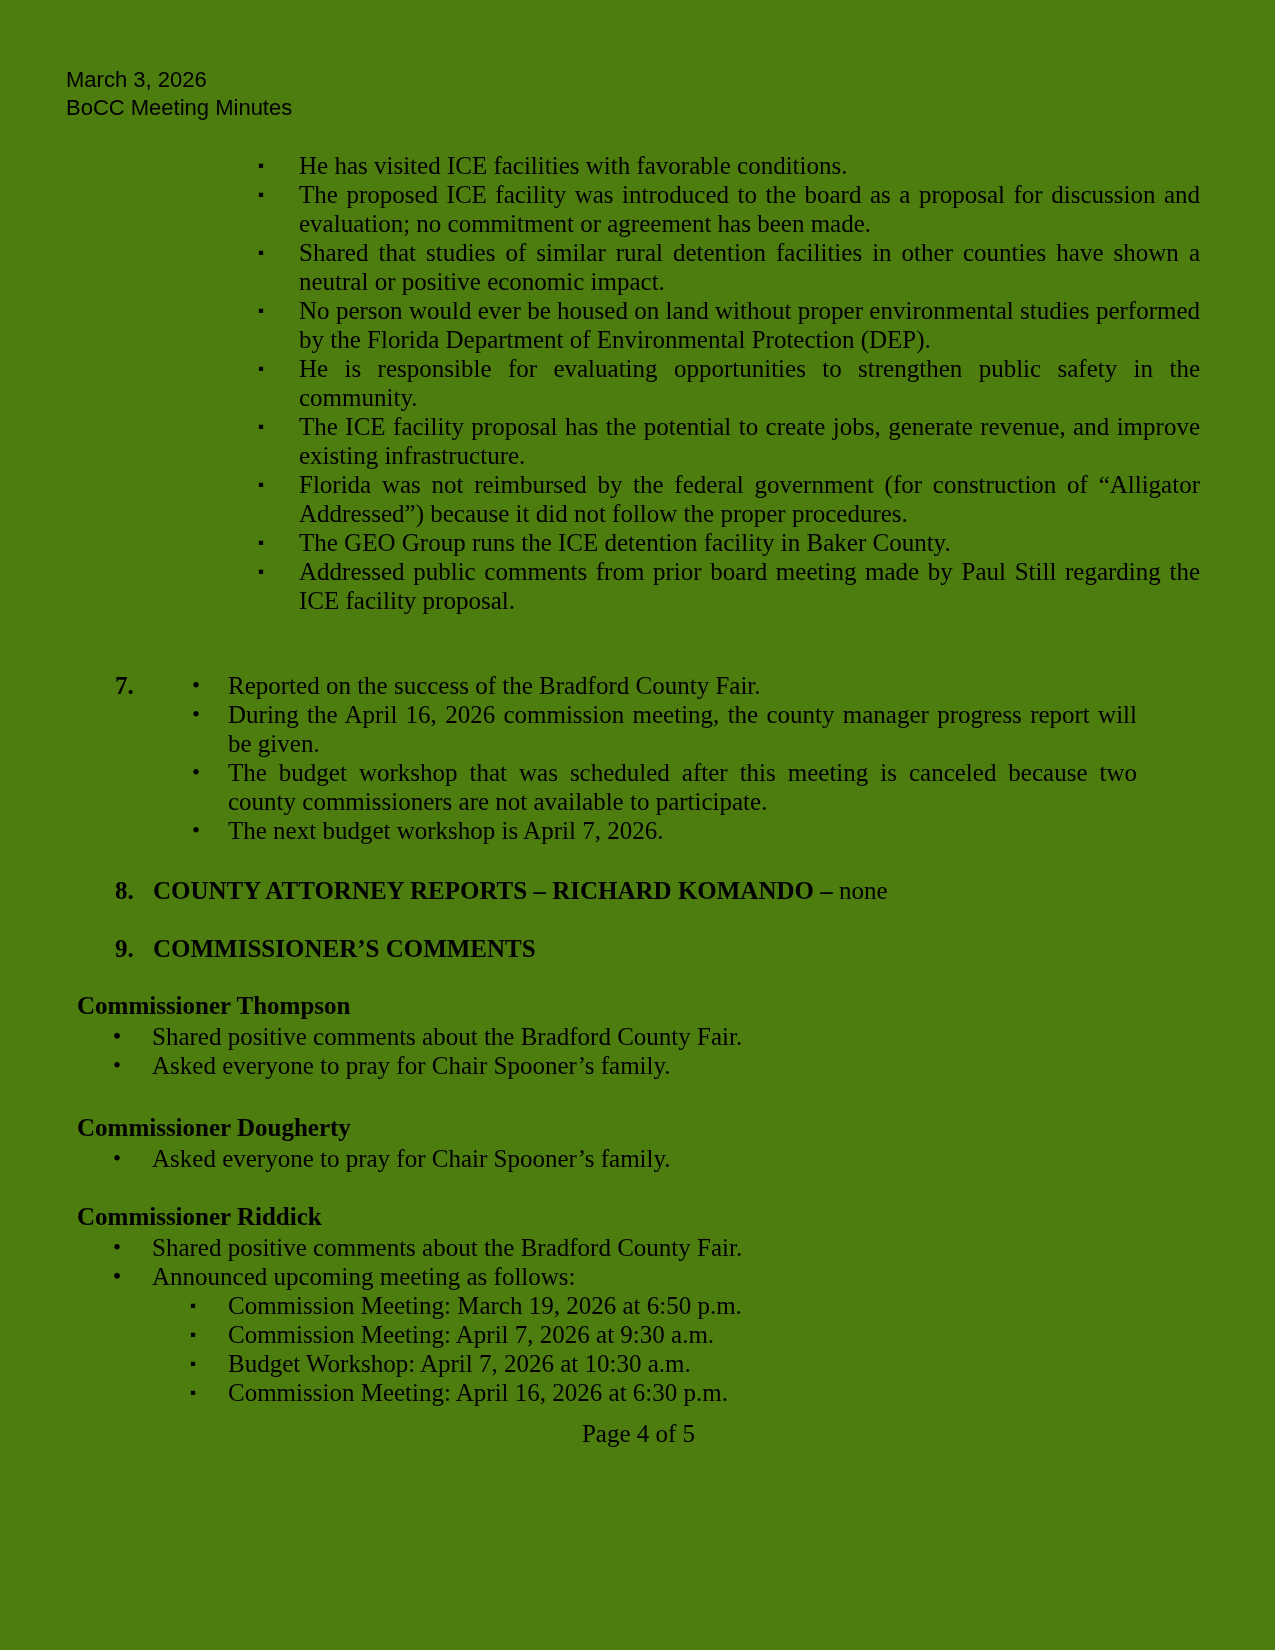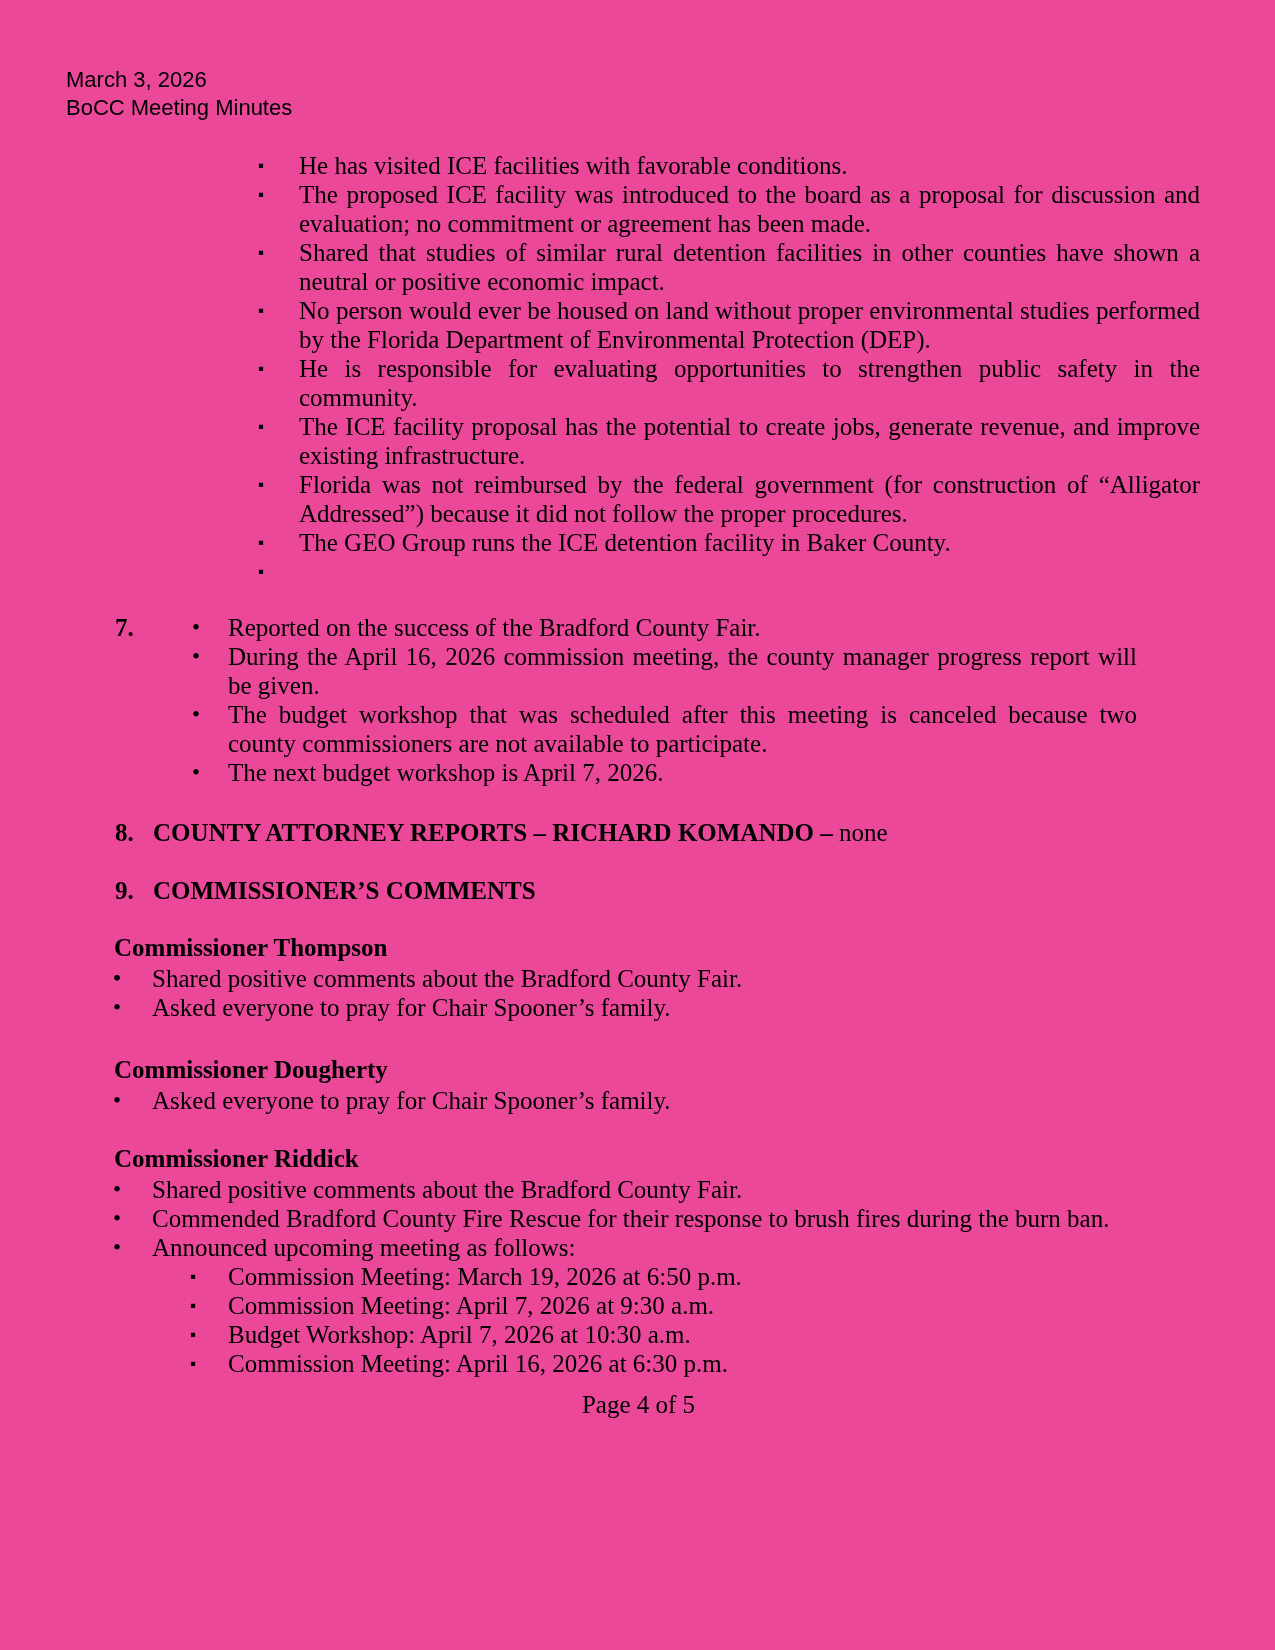--- a/index.html
+++ b/index.html
@@ -1,20 +1,20 @@
 <!DOCTYPE html>
 <html><head>
 <meta charset="utf-8">
 <style>
   html, body { margin: 0; padding: 0; background: #ffffff; }
   .page {
     position: relative;
     width: 1275px;
     height: 1650px;
-    background: #ec4899;
+    background: #4d7c0f;
     color: #000000;
     overflow: hidden;
   }
   
   .doc-header {
     position: absolute;
     left: 66px;
     top: 66px;
     font-family: "Liberation Sans", sans-serif;
     font-size: 22px;
@@ -52,21 +52,21 @@
   .section-heading .sec-num { position: absolute; left: 38px; font-weight: bold; }
   .section-heading .normal-suffix { font-weight: normal; }
   .mt-sec7 { margin-top: 56px; }
   .mt-sec8 { margin-top: 31px; }
   .mt-sec9 { margin-top: 29px; }
   
   .round-sec .li { padding-left: 151px; padding-right: 63px; }
   .round-sec .marker { left: 115px; font-size: 23px; }
   .round-sec { margin-top: 3px; }
   
-  .comm-name { font-weight: bold; text-align: left; margin-left: 37px; }
+  .comm-name { font-weight: bold; text-align: left; }
   .mt-thompson { margin-top: 28px; }
   .mt-dougherty { margin-top: 33px; }
   .mt-riddick { margin-top: 29px; }
   .round-comm { margin-top: 2px; }
   .round-comm .li { padding-left: 75px; }
   .round-comm .marker { left: 36px; font-size: 23px; }
   
   .sq-l2 .li { padding-left: 151px; }
   .sq-l2 .marker { left: 113px; font-size: 17px; }
   
@@ -89,21 +89,21 @@
 
     <div class="sq-l1">
       <div class="li"><span class="marker">▪</span><span>He has visited ICE facilities with favorable conditions.</span></div>
       <div class="li"><span class="marker">▪</span><span>The proposed ICE facility was introduced to the board as a proposal for discussion and evaluation; no commitment or agreement has been made.</span></div>
       <div class="li"><span class="marker">▪</span><span>Shared that studies of similar rural detention facilities in other counties have shown a neutral or positive economic impact.</span></div>
       <div class="li"><span class="marker">▪</span><span>No person would ever be housed on land without proper environmental studies performed by the Florida Department of Environmental Protection (DEP).</span></div>
       <div class="li"><span class="marker">▪</span><span>He is responsible for evaluating opportunities to strengthen public safety in the community.</span></div>
       <div class="li"><span class="marker">▪</span><span>The ICE facility proposal has the potential to create jobs, generate revenue, and improve existing infrastructure.</span></div>
       <div class="li"><span class="marker">▪</span><span>Florida was not reimbursed by the federal government (for construction of “Alligator Addressed”) because it did not follow the proper procedures.</span></div>
       <div class="li"><span class="marker">▪</span><span>The GEO Group runs the ICE detention facility in Baker County.</span></div>
-      <div class="li"><span class="marker">▪</span></div>
+      <div class="li"><span class="marker">▪</span><span>Addressed public comments from prior board meeting made by Paul Still regarding the ICE facility proposal.</span></div>
     </div>
 
     <div class="section-heading mt-sec7">
       <span class="sec-num">7.</span>
     </div>
     <div class="round-sec">
       <div class="li"><span class="marker">•</span><span>Reported on the success of the Bradford County Fair.</span></div>
       <div class="li"><span class="marker">•</span><span>During the April 16, 2026 commission meeting, the county manager progress report will be given.</span></div>
       <div class="li"><span class="marker">•</span><span>The budget workshop that was scheduled after this meeting is canceled because two county commissioners are not available to participate.</span></div>
       <div class="li"><span class="marker">•</span><span>The next budget workshop is April 7, 2026.</span></div>
@@ -125,21 +125,21 @@
     </div>
 
     <div class="comm-name mt-dougherty">Commissioner Dougherty</div>
     <div class="round-comm">
       <div class="li"><span class="marker">•</span><span>Asked everyone to pray for Chair Spooner’s family.</span></div>
     </div>
 
     <div class="comm-name mt-riddick">Commissioner Riddick</div>
     <div class="round-comm">
       <div class="li"><span class="marker">•</span><span>Shared positive comments about the Bradford County Fair.</span></div>
-      <div class="li"><span class="marker">•</span><span>Commended Bradford County Fire Rescue for their response to brush fires during the burn ban.</span></div>
+      <div class="li"><span class="marker">•</span></div>
       <div class="li"><span class="marker">•</span><span>Announced upcoming meeting as follows:</span></div>
     </div>
     <div class="sq-l2">
       <div class="li"><span class="marker">▪</span><span>Commission Meeting: March 19, 2026 at 6:50 p.m.</span></div>
       <div class="li"><span class="marker">▪</span><span>Commission Meeting: April 7, 2026 at 9:30 a.m.</span></div>
       <div class="li"><span class="marker">▪</span><span>Budget Workshop: April 7, 2026 at 10:30 a.m.</span></div>
       <div class="li"><span class="marker">▪</span><span>Commission Meeting: April 16, 2026 at 6:30 p.m.</span></div>
     </div>
 
     <div class="page-footer">Page 4 of 5</div>

